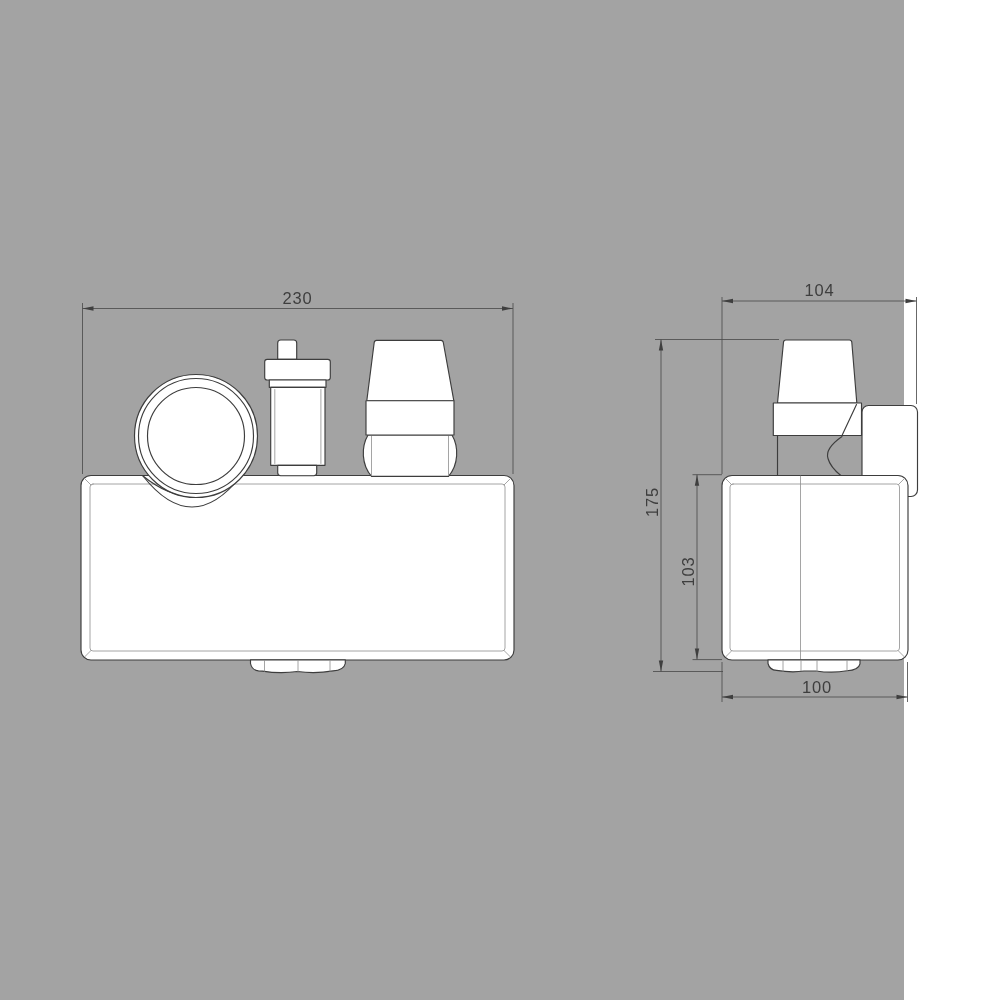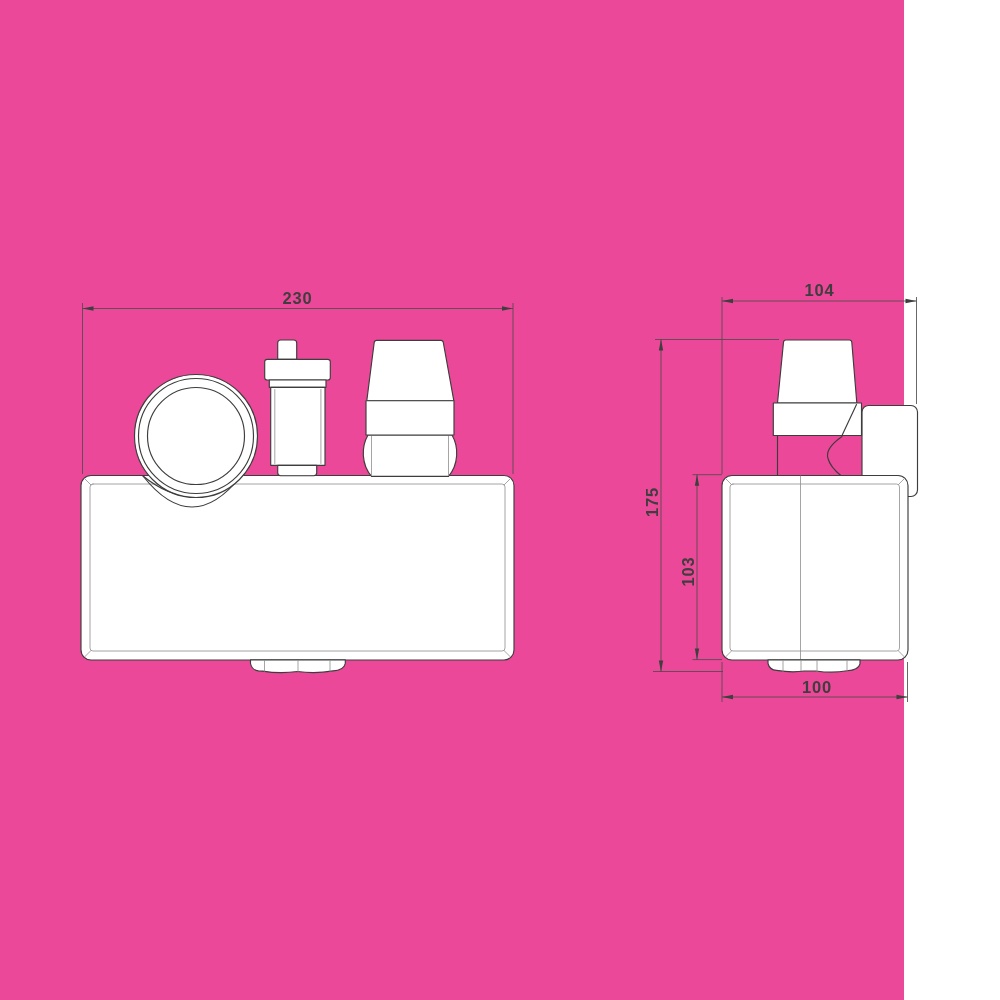--- a/index.html
+++ b/index.html
@@ -1,19 +1,18 @@
 <!DOCTYPE html>
 <html><head>
 <meta charset="utf-8">
 <style>
   html,body { margin:0; padding:0; background:#ffffff; }
   .canvas {
-    position:relative; width:904px; height:1000px; background:#ec4899;
+    position:relative; width:904px; height:1000px; background:#a3a3a3;
     font-family:"Liberation Sans", sans-serif;
-    font-weight:bold;
   }
   svg { display:block; }
   
   .ol  { stroke:#3d3d3d; stroke-width:1.15; fill:none; stroke-linecap:round; stroke-linejoin:round; }
   .olf { stroke:#3d3d3d; stroke-width:1.15; fill:#ffffff; stroke-linecap:round; stroke-linejoin:round; }
   
   .tl  { stroke:#8e8e8e; stroke-width:0.8; fill:none; stroke-linecap:round; }
   
   .dl  { stroke:#4d4d4d; stroke-width:0.85; fill:none; stroke-linecap:butt; }
   .ar  { fill:#3f3f3f; stroke:none; }

